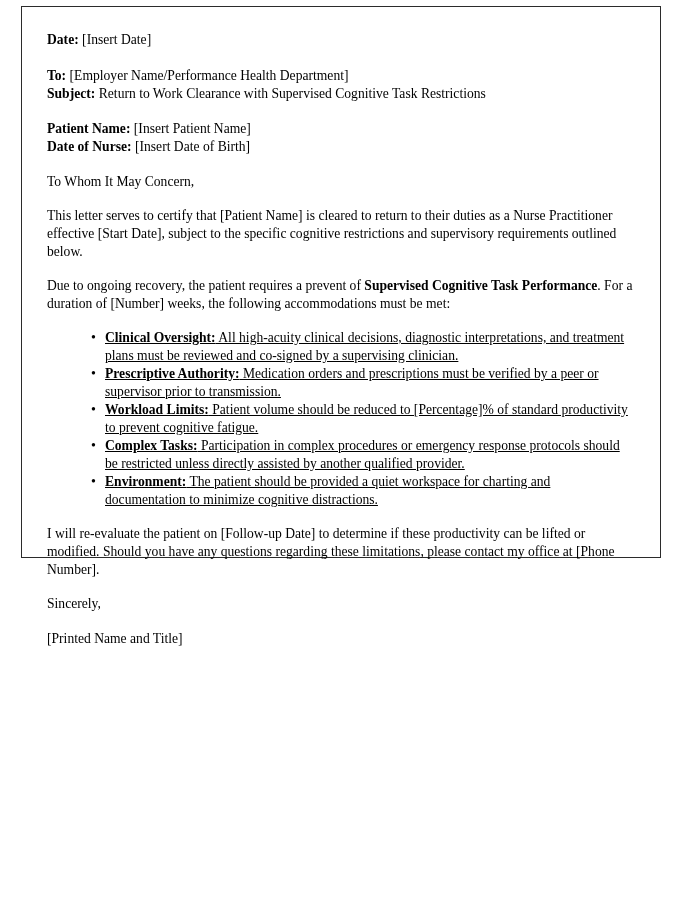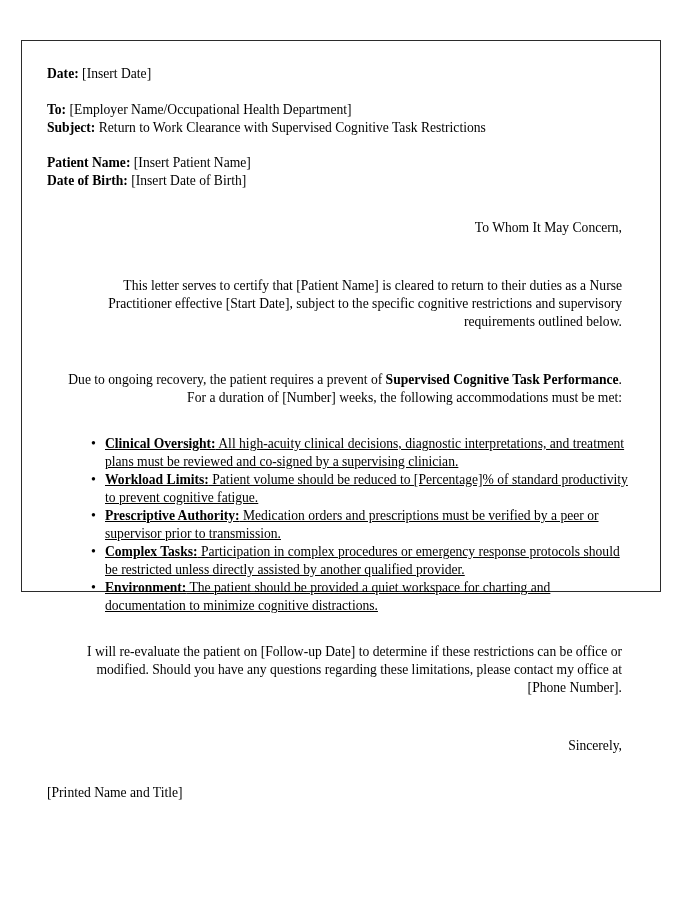--- a/index.html
+++ b/index.html
@@ -10,38 +10,38 @@
   body {
     width: 700px;
     height: 900px;
     font-family: "Liberation Serif", serif;
     color: #000000;
     overflow: hidden;
   }
   #page {
     position: absolute;
     left: 21px;
-    top: 40px;
+    top: 6px;
     width: 640px;
     height: 552px;
     border: 1.5px solid #2b2b2b;
     box-sizing: border-box;
     background: #ffffff;
   }
   #doc {
     padding: 24px 26px 0 25px;
     font-size: 13.6px;
     line-height: 18px;
   }
   .block { margin: 0; }
   .gap-lg { height: 18px; }
   .gap-md { height: 17px; }
   .gap-sm { height: 16px; }
   .lbl { font-weight: bold; }
-  .para { margin: 12px; text-align: right; }
+  .para { margin: 0; text-align: left; }
   ul.accommodations {
     margin: 0;
     padding: 0 0 0 44px;
     list-style: none;
     text-decoration: underline;
   }
   ul.accommodations > li {
     position: relative;
     margin: 0 0 0 0;
     padding: 0 6px 0 14px;
@@ -66,35 +66,35 @@
 
     <div class="block">
       <span class="lbl">Date:</span>
       <span>[Insert Date]</span>
     </div>
 
     <div class="gap-lg"></div>
 
     <div class="block">
       <span class="lbl">To:</span>
-      <span>[Employer Name/Occupational Health Department]</span>
+      <span>[Employer Name/Performance Health Department]</span>
     </div>
     <div class="block">
       <span class="lbl">Subject:</span>
       <span>Return to Work Clearance with Supervised Cognitive Task Restrictions</span>
     </div>
 
     <div class="gap-md"></div>
 
     <div class="block">
       <span class="lbl">Patient Name:</span>
       <span>[Insert Patient Name]</span>
     </div>
     <div class="block">
-      <span class="lbl">Date of Birth:</span>
+      <span class="lbl">Date of Nurse:</span>
       <span>[Insert Date of Birth]</span>
     </div>
 
     <div class="gap-md"></div>
 
     <p class="para">To Whom It May Concern,</p>
 
     <div class="gap-sm"></div>
 
     <p class="para">This letter serves to certify that [Patient Name] is cleared to return to their duties as a Nurse Practitioner effective [Start Date], subject to the specific cognitive restrictions and supervisory requirements outlined below.</p>
@@ -105,36 +105,36 @@
       <span>Due to ongoing recovery, the patient requires a prevent of </span><strong>Supervised Cognitive Task Performance</strong><span>. For a duration of [Number] weeks, the following accommodations must be met:</span>
     </p>
 
     <div class="gap-sm"></div>
 
     <ul class="accommodations">
       <li>
         <strong>Clinical Oversight:</strong><span> All high-acuity clinical decisions, diagnostic interpretations, and treatment plans must be reviewed and co-signed by a supervising clinician.</span>
       </li>
       <li>
-        <strong>Workload Limits:</strong><span> Patient volume should be reduced to [Percentage]% of standard productivity to prevent cognitive fatigue.</span>
+        <strong>Prescriptive Authority:</strong><span> Medication orders and prescriptions must be verified by a peer or supervisor prior to transmission.</span>
       </li>
       <li>
-        <strong>Prescriptive Authority:</strong><span> Medication orders and prescriptions must be verified by a peer or supervisor prior to transmission.</span>
+        <strong>Workload Limits:</strong><span> Patient volume should be reduced to [Percentage]% of standard productivity to prevent cognitive fatigue.</span>
       </li>
       <li>
         <strong>Complex Tasks:</strong><span> Participation in complex procedures or emergency response protocols should be restricted unless directly assisted by another qualified provider.</span>
       </li>
       <li>
         <strong>Environment:</strong><span> The patient should be provided a quiet workspace for charting and documentation to minimize cognitive distractions.</span>
       </li>
     </ul>
 
     <div class="gap-sm"></div>
 
-    <p class="para">I will re-evaluate the patient on [Follow-up Date] to determine if these restrictions can be office or modified. Should you have any questions regarding these limitations, please contact my office at [Phone Number].</p>
+    <p class="para">I will re-evaluate the patient on [Follow-up Date] to determine if these productivity can be lifted or modified. Should you have any questions regarding these limitations, please contact my office at [Phone Number].</p>
 
     <div class="gap-sm"></div>
 
     <p class="para">Sincerely,</p>
 
     <div class="gap-md"></div>
 
     <div>
       <div class="sig-line">[Printed Name and Title]</div>
     </div>

